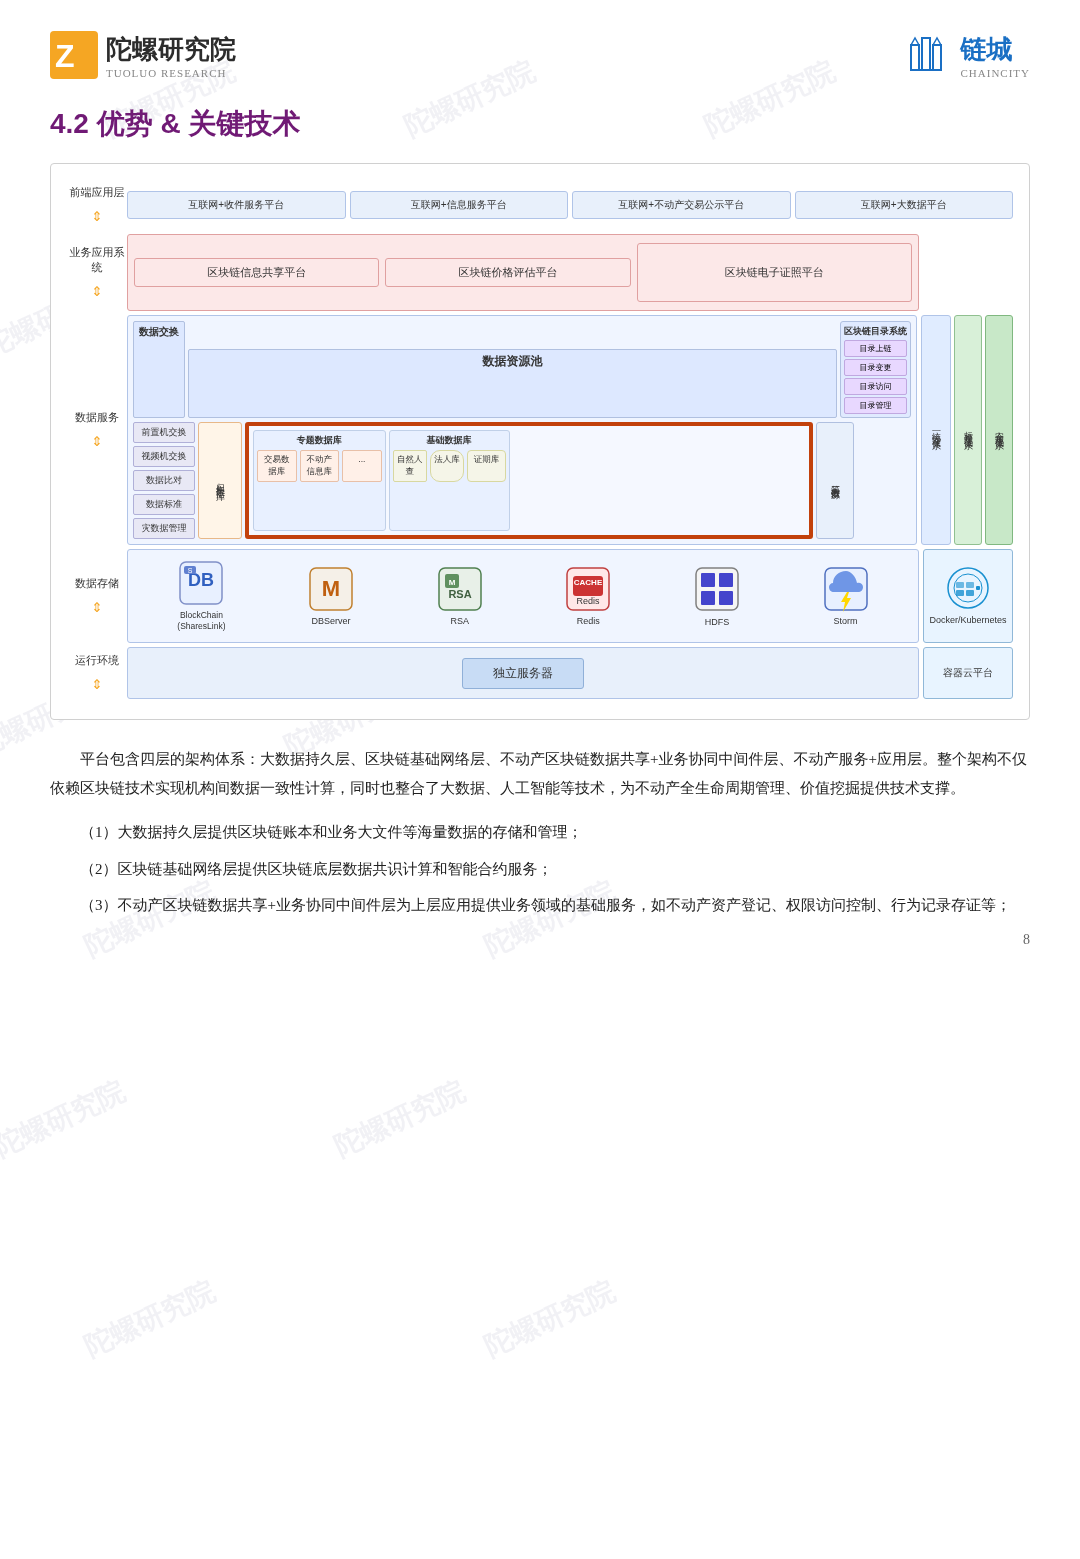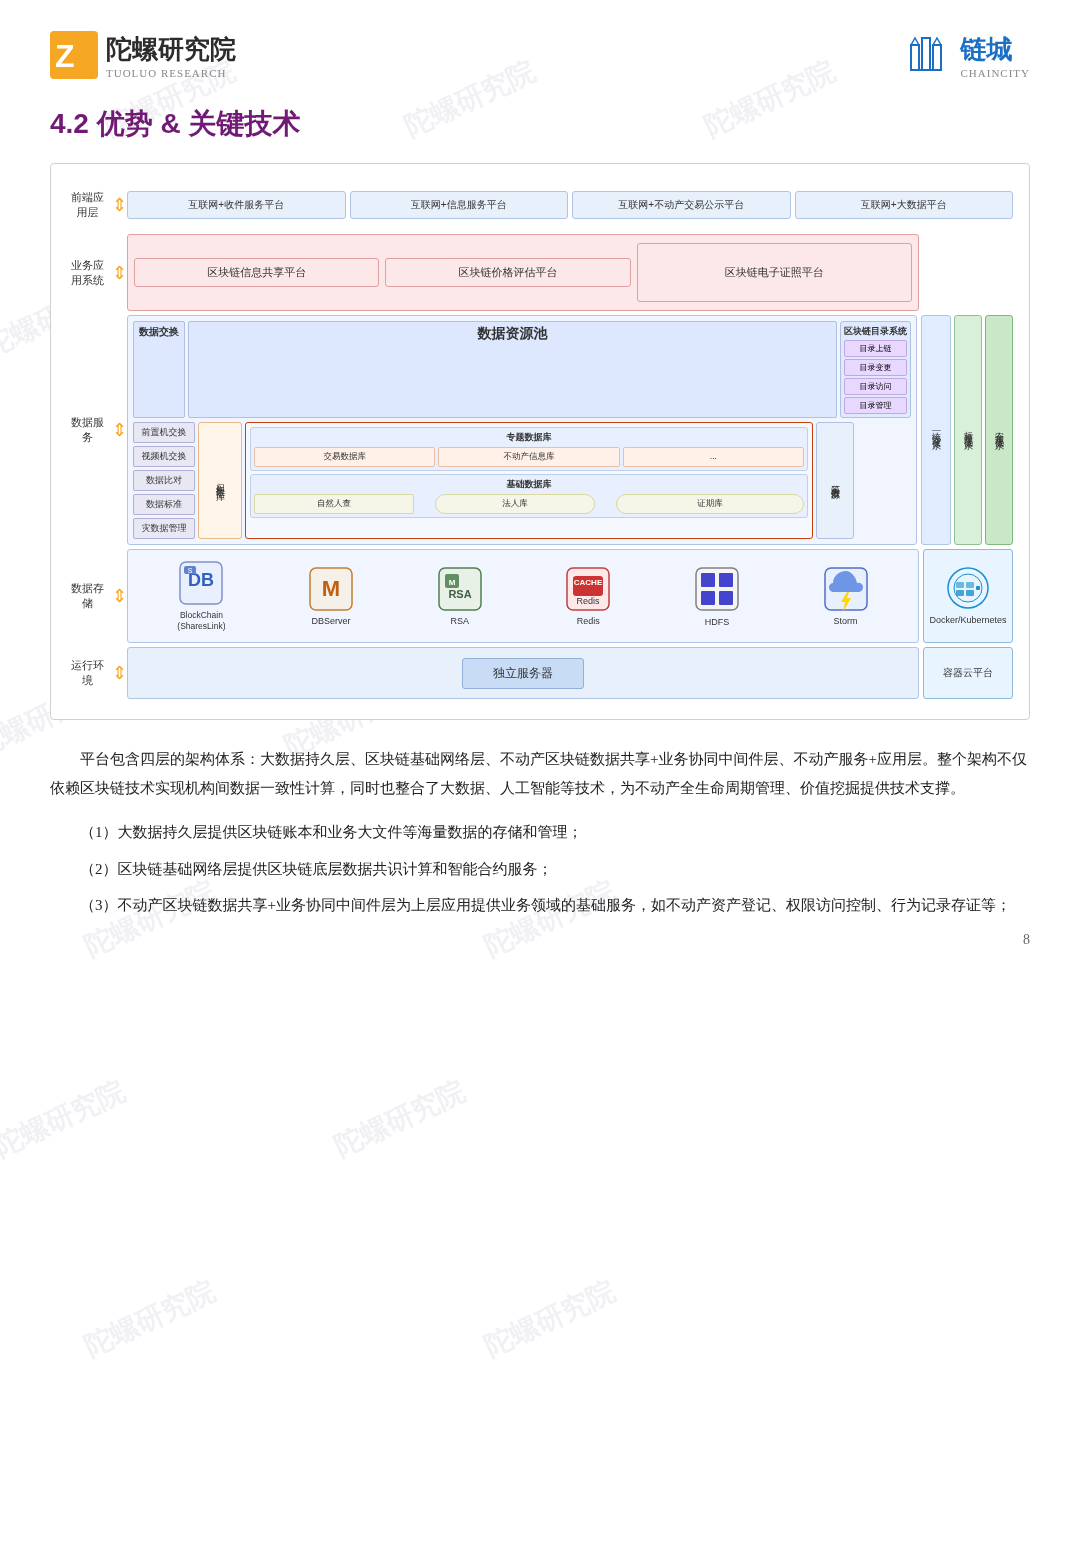--- a/index.html
+++ b/index.html
@@ -120,27 +120,27 @@
       display: flex;
       align-items: stretch;
       min-height: 50px;
       margin-bottom: 4px;
     }
 
     .row-label {
       width: 60px;
       min-width: 60px;
       display: flex;
-      flex-direction: row;
+      flex-direction: column;
       align-items: center;
       justify-content: center;
       font-size: 11px;
       color: #333;
       text-align: center;
-      font-family: Liberation Serif, serif;
+      font-family: Liberation Mono, monospace;
       gap: 4px;
     }
 
     .row-label .arrow-updown {
       font-size: 18px;
       color: #f5a623;
     }
 
     .row-content {
       flex: 1;
@@ -294,21 +294,21 @@
         <div class="row-label" style="justify-content:center;">
           <span>数据服务</span>
           <span class="arrow-updown">⇕</span>
         </div>
         <div style="flex:1;display:flex;gap:4px;align-items:stretch;">
 
           <div style="flex:1;border:1px solid #b0c4e8;border-radius:3px;padding:5px;background:#f0f5ff;display:flex;flex-direction:column;gap:4px;">
 
             <div style="display:flex;gap:3px;">
               <div style="font-size:10px;font-weight:bold;color:#333;text-align:center;font-family:Liberation Serif, serif;background:#dde8ff;padding:3px 5px;border-radius:2px;border:1px solid #b0c0e0;white-space:nowrap;">数据交换</div>
-              <div style="flex:1;font-size:14px;font-weight:bold;color:#333;text-align:center;font-family:SimHei,sans-serif;background:#dde8ff;padding:3px 5px;border-radius:2px;border:1px solid #b0c0e0;">数据资源池</div>
+              <div style="flex:1;font-size:12px;font-weight:bold;color:#333;text-align:center;font-family:SimHei,sans-serif;background:#dde8ff;padding:3px 5px;border-radius:2px;border:1px solid #b0c0e0;margin-top:28px;">数据资源池</div>
               <div style="min-width:54px;border:1px solid #b0c0e0;border-radius:3px;background:#e0eaff;display:flex;flex-direction:column;gap:2px;padding:3px;">
                 <div style="font-size:9px;font-family:SimHei,sans-serif;text-align:center;color:#333;font-weight:bold;">区块链目录系统</div>
                 <div style="background:#e8d8ff;border:1px solid #c0a8e0;border-radius:2px;padding:2px;font-size:8px;font-family:SimHei,sans-serif;text-align:center;">目录上链</div>
                 <div style="background:#e8d8ff;border:1px solid #c0a8e0;border-radius:2px;padding:2px;font-size:8px;font-family:SimHei,sans-serif;text-align:center;">目录变更</div>
                 <div style="background:#e8d8ff;border:1px solid #c0a8e0;border-radius:2px;padding:2px;font-size:8px;font-family:SimHei,sans-serif;text-align:center;">目录访问</div>
                 <div style="background:#e8d8ff;border:1px solid #c0a8e0;border-radius:2px;padding:2px;font-size:8px;font-family:SimHei,sans-serif;text-align:center;">目录管理</div>
               </div>
             </div>
 
             <div style="display:flex;gap:3px;flex:1;">
@@ -316,37 +316,37 @@
               <div style="display:flex;flex-direction:column;gap:3px;min-width:62px;">
                 <div style="background:#e8e8f5;border:1px solid #b0b0d8;border-radius:2px;padding:3px 4px;font-size:9px;color:#333;text-align:center;font-family:SimHei,sans-serif;white-space:nowrap;">前置机交换</div>
                 <div style="background:#e8e8f5;border:1px solid #b0b0d8;border-radius:2px;padding:3px 4px;font-size:9px;color:#333;text-align:center;font-family:SimHei,sans-serif;white-space:nowrap;">视频机交换</div>
                 <div style="background:#e8e8f5;border:1px solid #b0b0d8;border-radius:2px;padding:3px 4px;font-size:9px;color:#333;text-align:center;font-family:SimHei,sans-serif;white-space:nowrap;">数据比对</div>
                 <div style="background:#e8e8f5;border:1px solid #b0b0d8;border-radius:2px;padding:3px 4px;font-size:9px;color:#333;text-align:center;font-family:SimHei,sans-serif;white-space:nowrap;">数据标准</div>
                 <div style="background:#e8e8f5;border:1px solid #b0b0d8;border-radius:2px;padding:3px 4px;font-size:9px;color:#333;text-align:center;font-family:SimHei,sans-serif;white-space:nowrap;">灾数据管理</div>
               </div>
 
               <div style="min-width:44px;border:1px solid #e8b888;border-radius:3px;background:#fff5e8;display:flex;align-items:center;justify-content:center;writing-mode:vertical-rl;font-size:9px;color:#333;font-family:SimHei,sans-serif;letter-spacing:2px;">归集数据库</div>
 
-              <div style="flex:1;border:1px solid #c2410c;border-radius:3px;padding:4px;background:#f5f8ff;display:flex;flex-direction:column;gap:3px;">
+              <div style="flex:1;border:4px solid #c2410c;border-radius:3px;padding:4px;background:#f5f8ff;display:flex;gap:3px;">
 
                 <div style="border:1px solid #c0d0e8;border-radius:3px;padding:3px;background:#e8f0ff;">
                   <div style="font-size:9px;font-weight:bold;color:#333;text-align:center;font-family:SimHei,sans-serif;margin-bottom:3px;">专题数据库</div>
                   <div style="display:flex;gap:3px;">
                     <div style="flex:1;background:#fff0e8;border:1px solid #e8c0a8;border-radius:2px;padding:3px 2px;font-size:8.5px;color:#333;text-align:center;font-family:SimHei,sans-serif;">交易数据库</div>
                     <div style="flex:1;background:#fff0e8;border:1px solid #e8c0a8;border-radius:2px;padding:3px 2px;font-size:8.5px;color:#333;text-align:center;font-family:SimHei,sans-serif;">不动产信息库</div>
                     <div style="flex:1;background:#fff0e8;border:1px solid #e8c0a8;border-radius:2px;padding:3px 2px;font-size:8.5px;color:#333;text-align:center;font-family:SimHei,sans-serif;">...</div>
                   </div>
                 </div>
 
                 <div style="border:1px solid #c0d0e8;border-radius:3px;padding:3px;background:#e8f0ff;">
                   <div style="font-size:9px;font-weight:bold;color:#333;text-align:center;font-family:SimHei,sans-serif;margin-bottom:3px;">基础数据库</div>
-                  <div style="display:flex;gap:21px;justify-content:space-between;">
+                  <div style="display:flex;gap:3px;justify-content:space-between;">
                     <div style="flex:1;background:#f5f5e8;border:1px solid #d8d8a0;border-radius:2px;padding:3px 2px;font-size:8.5px;color:#333;text-align:center;font-family:SimHei,sans-serif;">自然人查</div>
                     <div style="flex:1;background:#f5f5e8;border:1px solid #d8d8a0;border-radius:10px;padding:3px 2px;font-size:8.5px;color:#333;text-align:center;font-family:SimHei,sans-serif;">法人库</div>
-                    <div style="flex:1;background:#f5f5e8;border:1px solid #d8d8a0;border-radius:10px;padding:3px 16px;font-size:8.5px;color:#333;text-align:center;font-family:SimHei,sans-serif;">证期库</div>
+                    <div style="flex:1;background:#f5f5e8;border:1px solid #d8d8a0;border-radius:4px;padding:3px 4px;font-size:8.5px;color:#333;text-align:center;font-family:SimHei,sans-serif;">证期库</div>
                   </div>
                 </div>
               </div>
 
               <div style="min-width:38px;border:1px solid #b0c0e0;border-radius:3px;background:#e8f0fb;display:flex;align-items:center;justify-content:center;writing-mode:vertical-rl;font-size:9px;color:#333;font-family:SimHei,sans-serif;letter-spacing:1px;text-align:center;">第三方数据源</div>
 
               <div style="min-width:54px;"></div>
             </div>
 
           </div>

